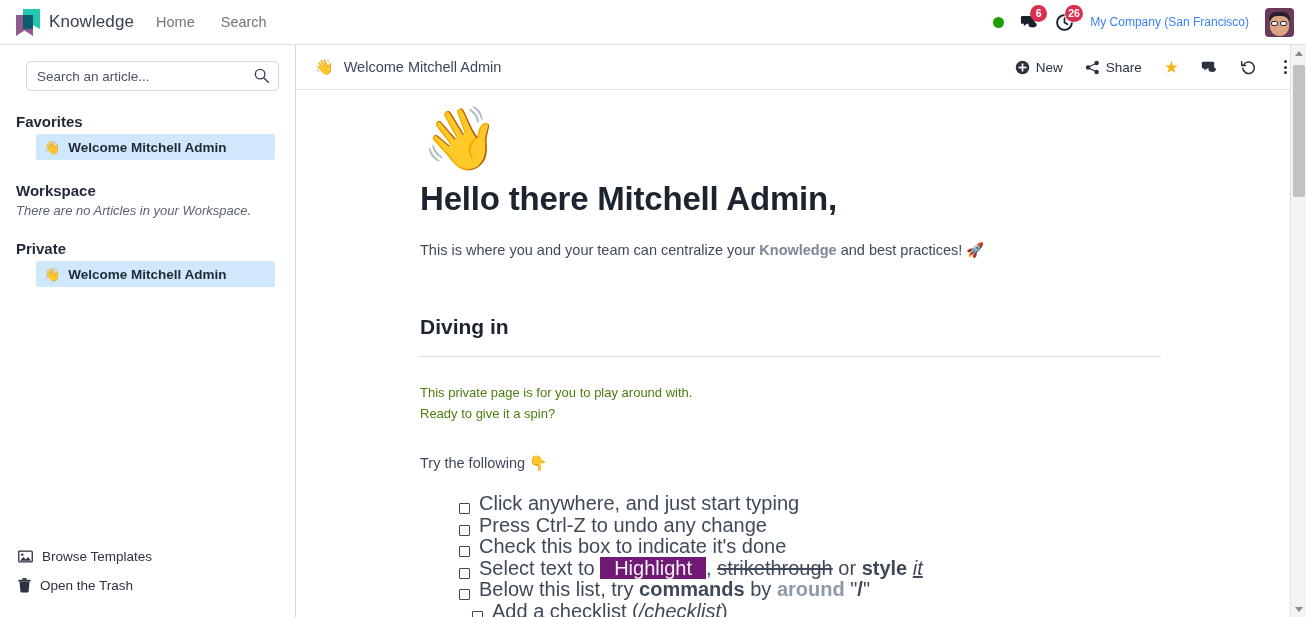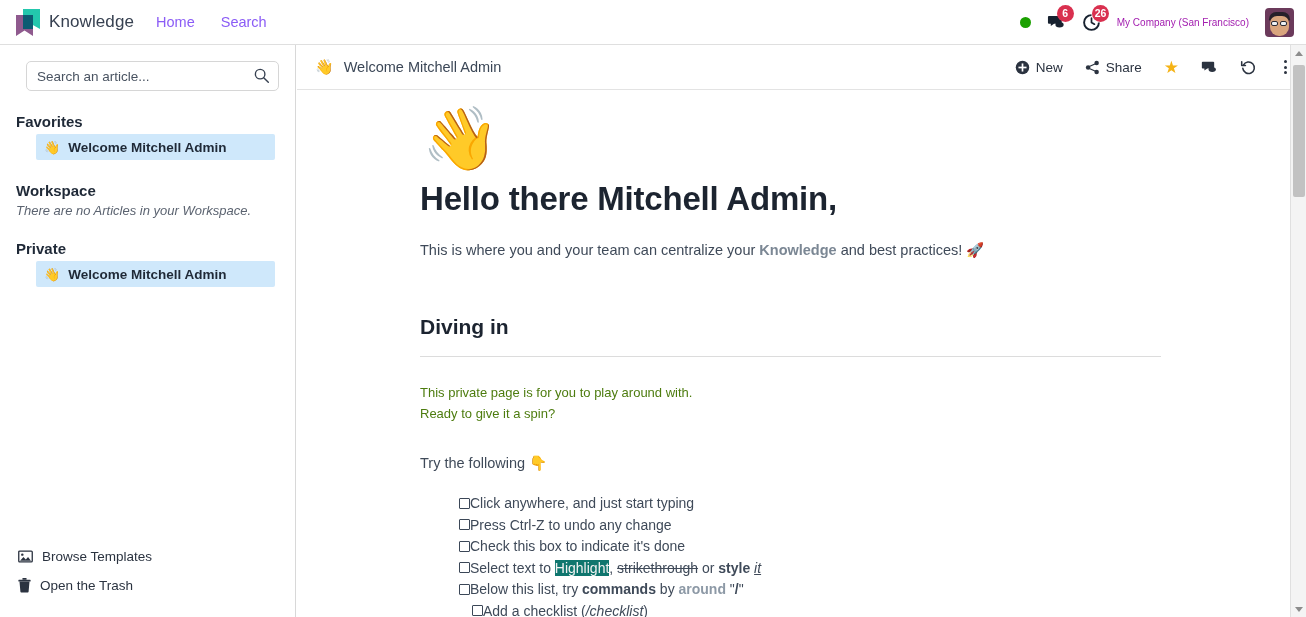--- a/index.html
+++ b/index.html
@@ -42,41 +42,41 @@
   .logo-overlap {
     position: absolute; left: 9px; top: 8px;
     width: 10px; height: 14px;
     background: #0c5b72;
   }
   .brand-name {
     font-size: 17px; color: #374151; letter-spacing: .1px;
   }
   .nav-links { display: flex; align-items: center; margin-left: 22px; gap: 26px; }
   .nav-link {
-    font-size: 14.5px; color: #8b5cf6; cursor: pointer;
+    font-size: 14.5px; color: #737373; cursor: pointer;
     text-decoration: none;
   }
   .topbar-right {
     margin-left: auto; display: flex; align-items: center;
     gap: 16px; margin-right: 12px;
   }
   .status-dot {
     width: 11px; height: 11px; border-radius: 50%;
     background: #1ba000;
   }
   .icon-badge-wrap { position: relative; display: flex; align-items: center; }
   .badge {
     position: absolute; top: -8px; left: 10px;
     min-width: 17px; height: 17px; padding: 0 3px;
     background: #d9304f; color: #fff;
     border-radius: 9px;
     font-size: 10.5px; line-height: 17px;
     text-align: center; font-weight: 600;
   }
-  .company-name { font-size: 10px; color: #a21caf; cursor: pointer; white-space: nowrap; }
+  .company-name { font-size: 12px; color: #3b82f6; cursor: pointer; white-space: nowrap; }
   .avatar {
     width: 29px; height: 29px; border-radius: 4px;
     background: #6b3a5b; overflow: hidden; position: relative;
     cursor: pointer;
   }
   .avatar .face { position:absolute; left:5px; top:8px; width:19px; height:20px; background:#d9a57e; border-radius:7px 7px 9px 9px; }
   .avatar .hair { position:absolute; left:4px; top:4px; width:21px; height:9px; background:#26202a; border-radius:8px 8px 2px 2px; }
   .avatar .glass-l { position:absolute; left:6px; top:13px; width:7px; height:5px; border:1.4px solid #2b2b35; border-radius:2px; background:#eef2f5; }
   .avatar .glass-r { position:absolute; left:15px; top:13px; width:7px; height:5px; border:1.4px solid #2b2b35; border-radius:2px; background:#eef2f5; }
 
@@ -189,30 +189,30 @@
   .para {
     font-size: 13px; color: #4d7c0f;
     margin: 25px 0 0 0; line-height: 21px;
   }
   .para.tight { margin-top: 0; }
   .try-line { font-size: 14.5px; color: #3f4a59; margin: 31px 0 0 0; }
 
   ul.checklist { list-style: none; margin: 21px 0 0 0; padding: 0 0 0 39px; }
   ul.checklist.nested { margin: 0; padding-left: 52px; }
   ul.checklist li {
-    display: flex; align-items: flex-start; 
-    font-size: 14px; color: #3f4a59; line-height: 21px;
+    display: flex; align-items: flex-end; gap: 9px;
+    font-size: 20px; color: #3f4a59; line-height: 21px;
     margin-bottom: 0.5px;
   }
   .cbox {
     flex: 0 0 auto; width: 11px; height: 11px;
     border: 1.4px solid #3b4757; border-radius: 1px;
     margin-top: 4.5px; background: #fff; cursor: pointer;
   }
-  .hl { background: #0f766e; color: #f2f2f2; padding: 0 0; }
+  .hl { background: #701a75; color: #f2f2f2; padding: 0 14px; }
   .strike { text-decoration: line-through; }
   .b { font-weight: bold; }
   .i { font-style: italic; }
   .iu { font-style: italic; text-decoration: underline; }
   .gray-b { color: #8d99a6; font-weight: 600; }
 
   
   .scrollbar {
     position: absolute; right: 0; top: 45px;
     width: 16px; height: 572px;

